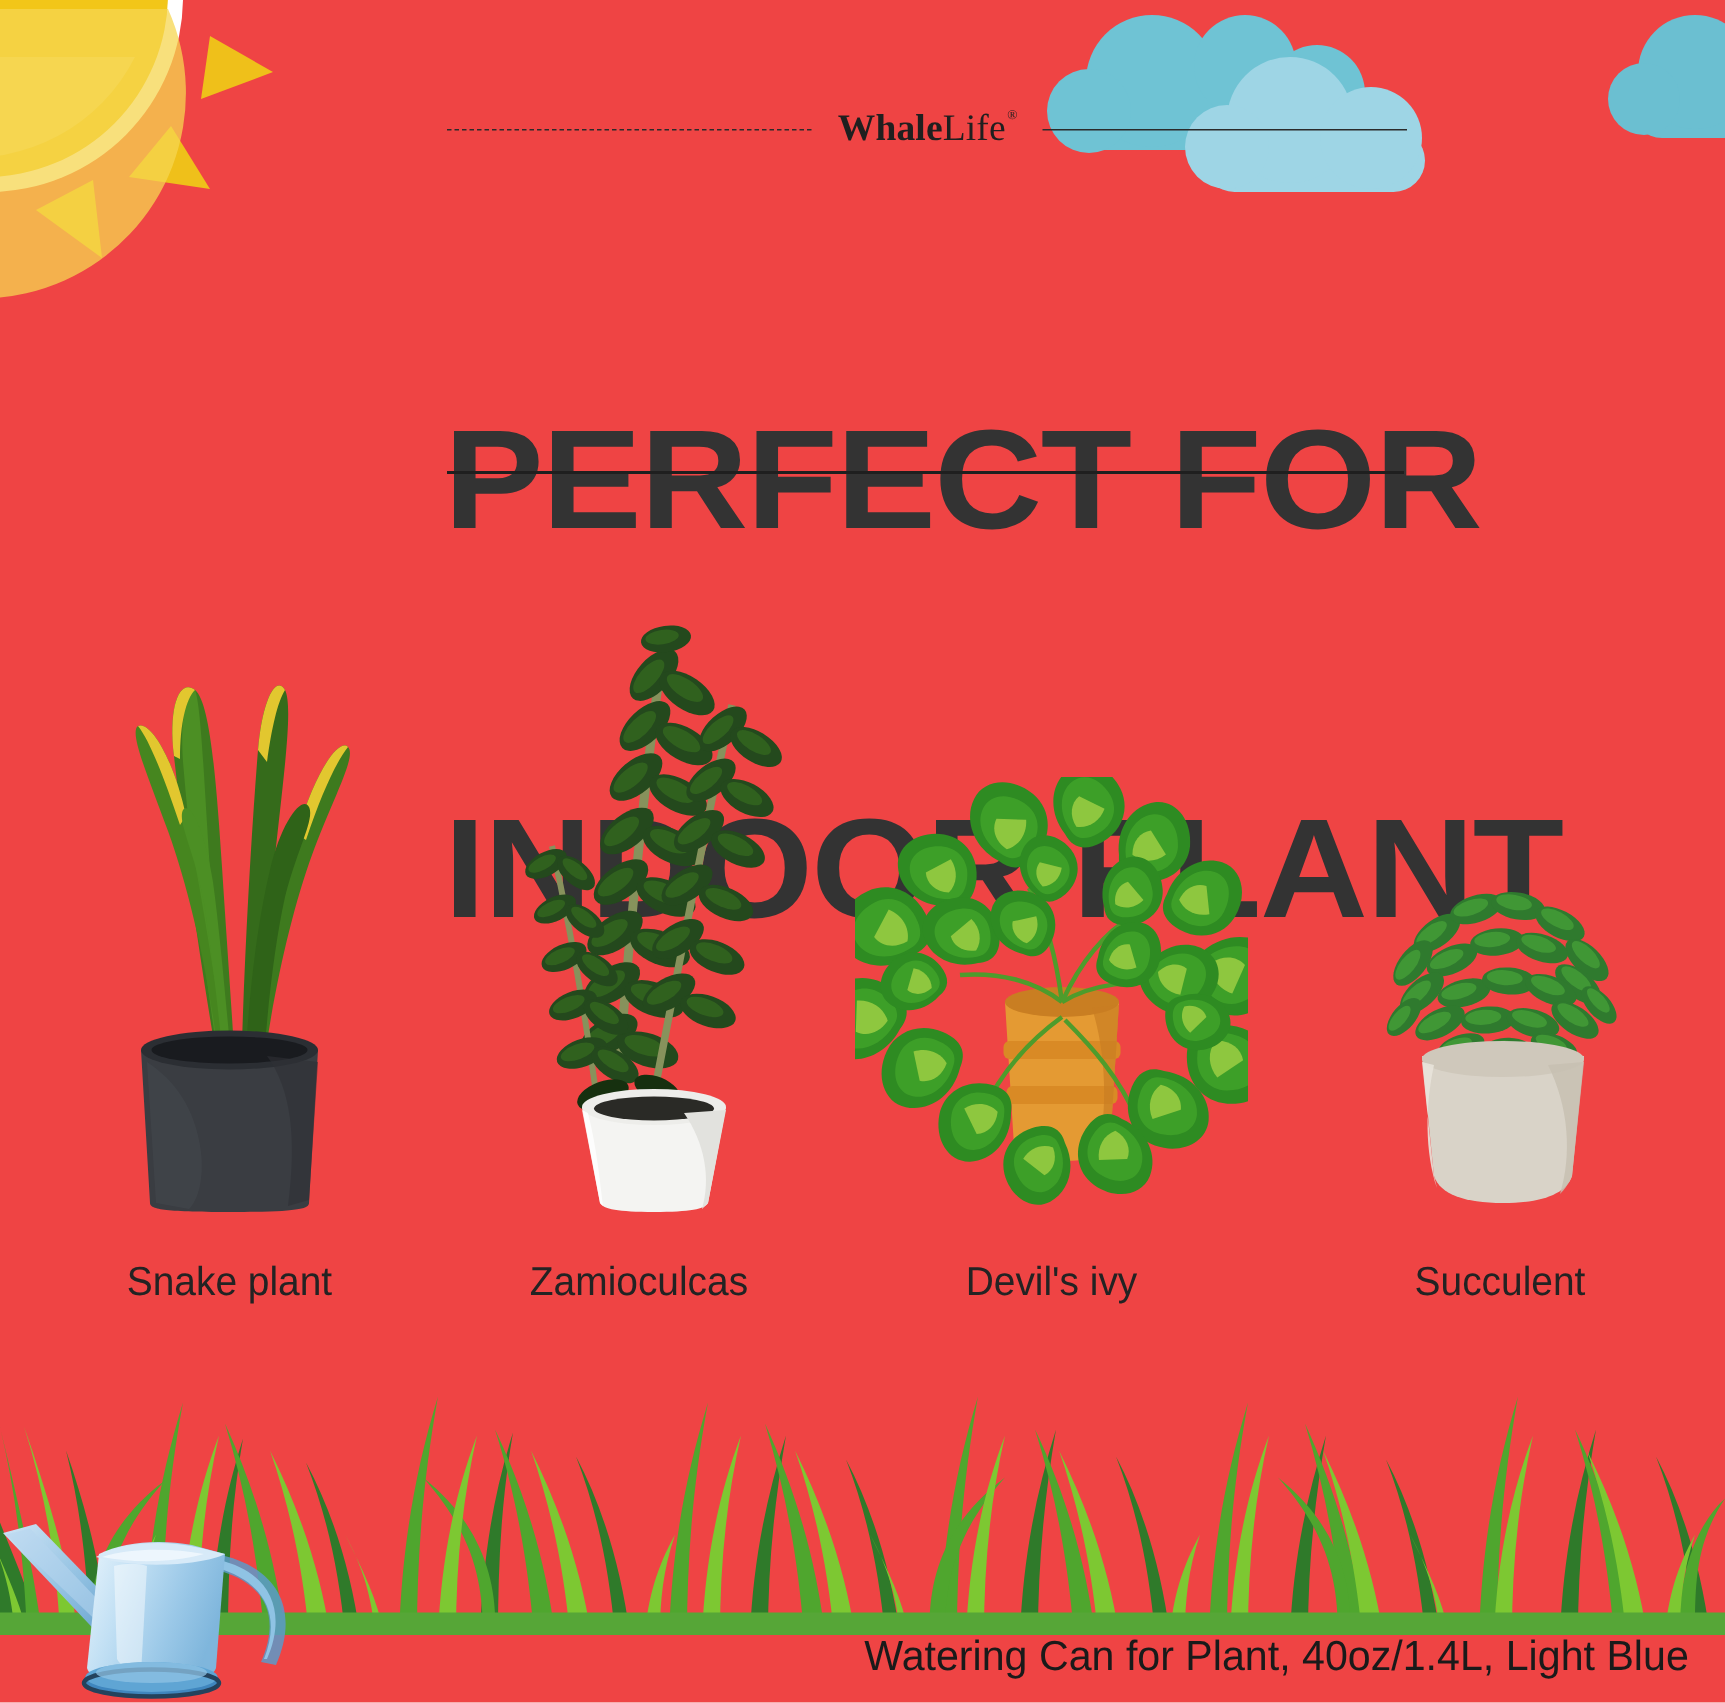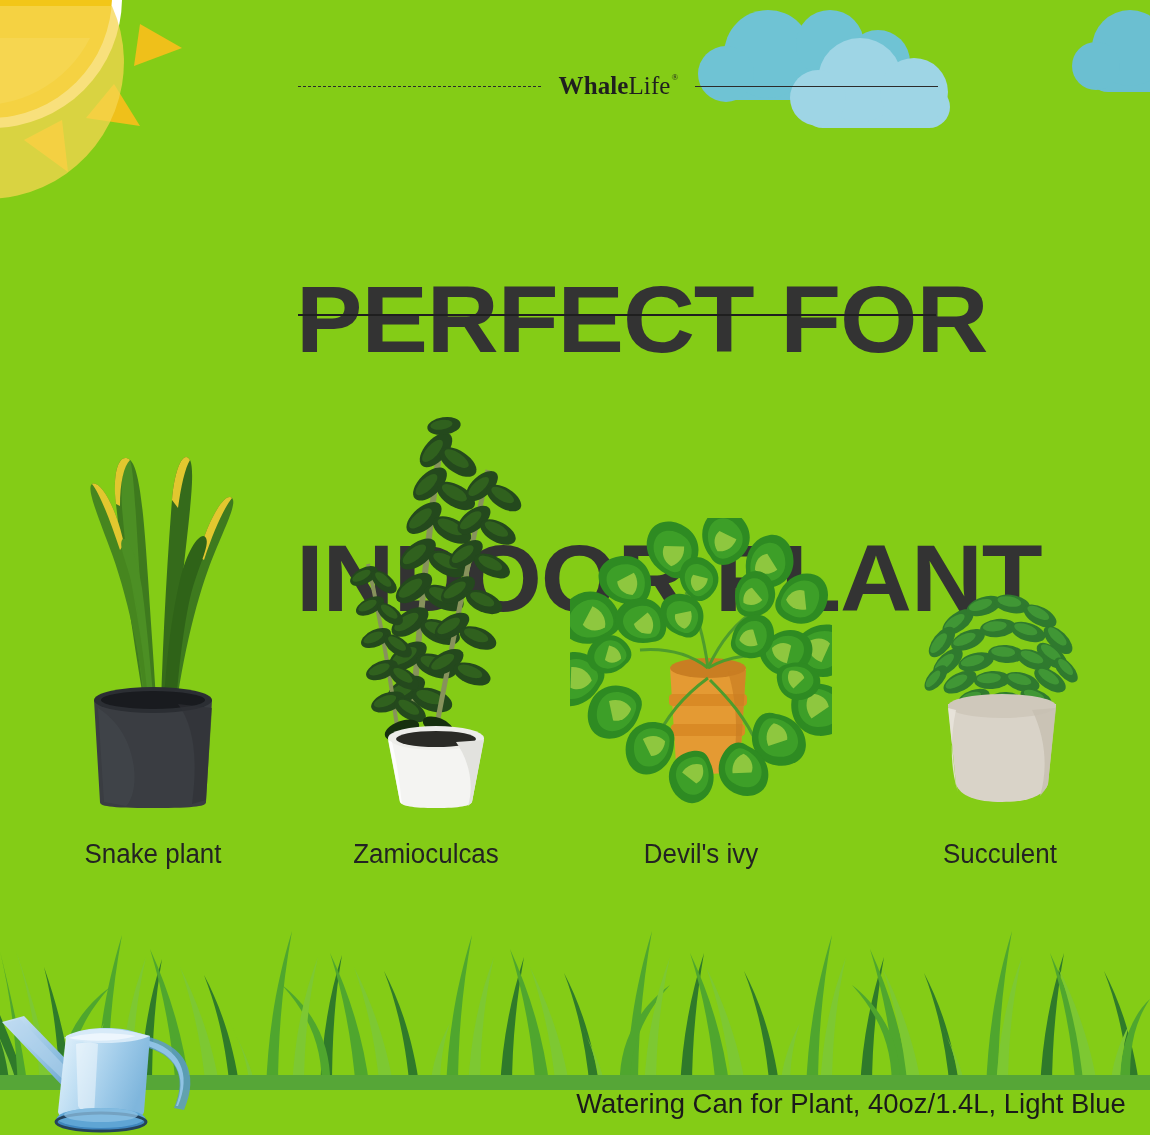--- a/index.html
+++ b/index.html
@@ -8,21 +8,21 @@
     background: #ffffff;
   }
   body {
     font-family: "Liberation Sans", sans-serif;
   }
   #page {
     position: relative;
     width: 1150px;
     height: 1135px;
     overflow: hidden;
-    background: #84cc16;
+    background: #ef4444;
   }
 
   
   .sun-wrap {
     position: absolute;
     left: -118px;
     top: -112px;
     width: 320px;
     height: 320px;
     pointer-events: none;

